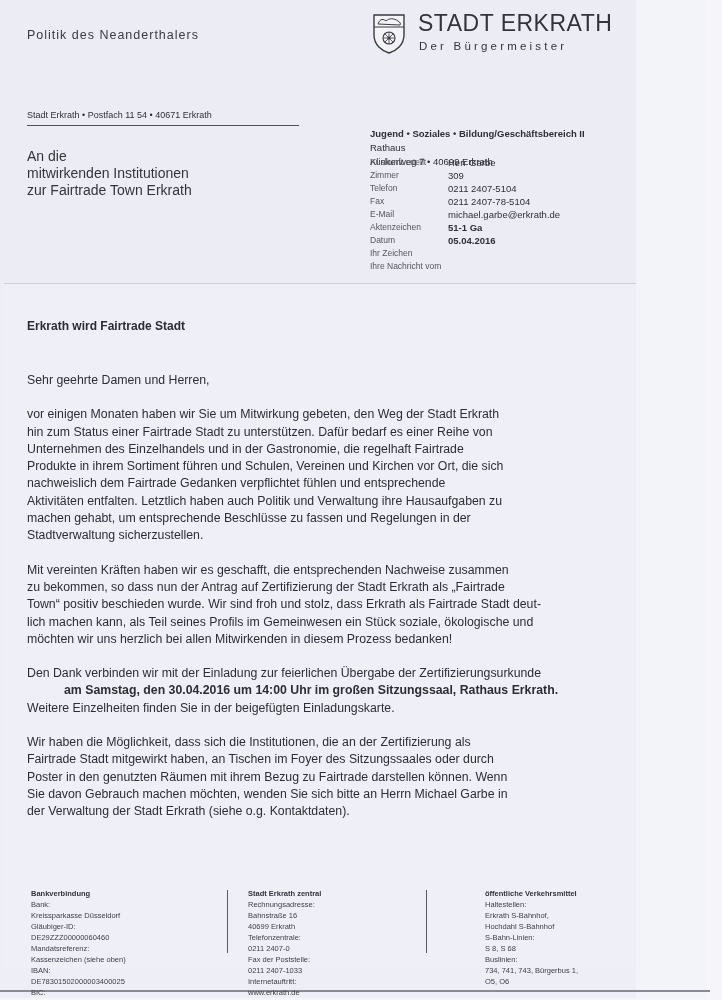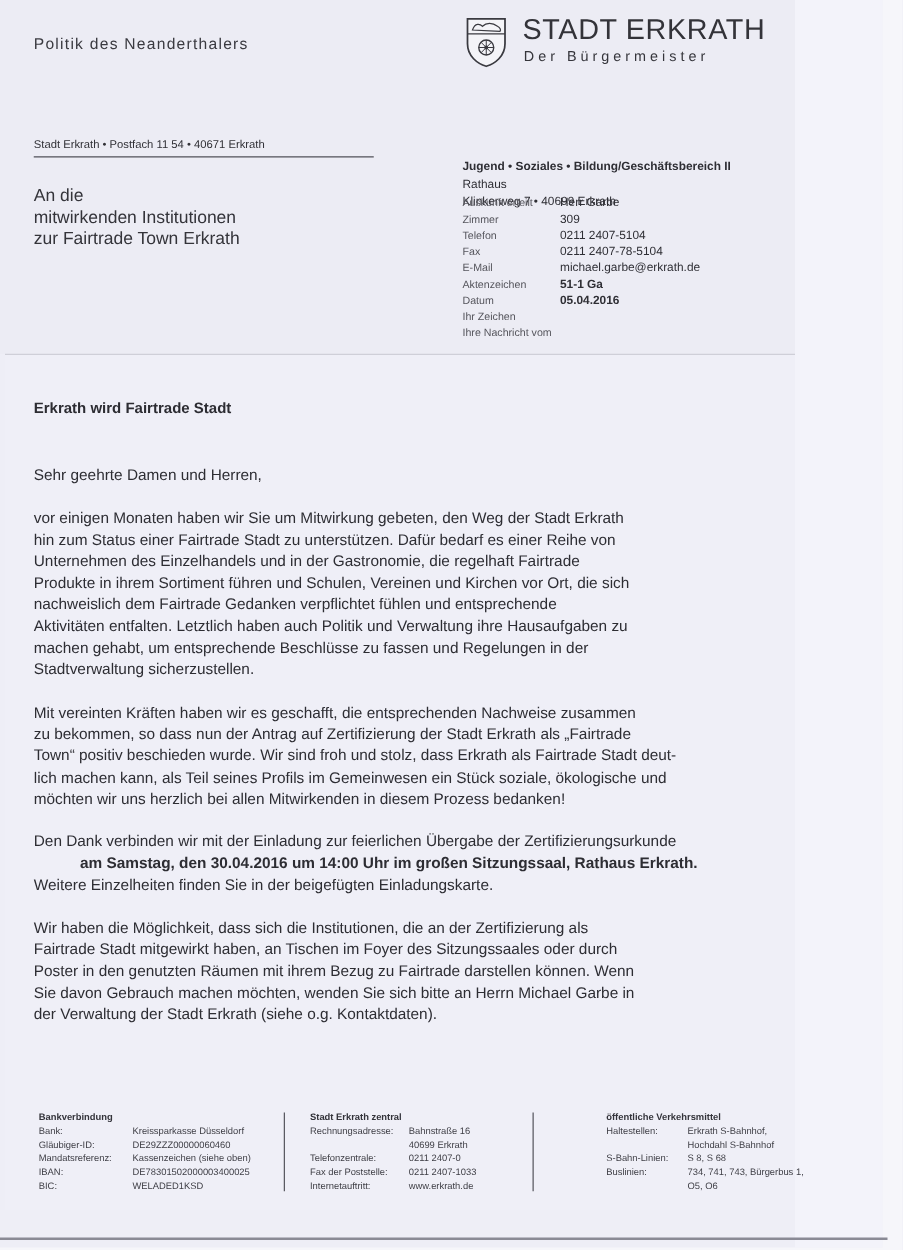--- a/index.html
+++ b/index.html
@@ -58,21 +58,21 @@
 
   .subject { left: 27px; top: 319px; font-size: 12px; font-weight: bold; color: #2c2c32; }
 
   .body { left: 27px; top: 372px; width: 600px; font-size: 12.3px; line-height: 17.3px; color: #2d2d33; white-space: normal; }
   .body p { margin: 0 0 17px 0; }
   .body .line { display: block; white-space: nowrap; }
   .body .bold { font-weight: bold; margin-left: 37px; }
 
   .footer { top: 888px; font-size: 7.5px; line-height: 11px; color: #3e3e45; }
   .footer .head { font-weight: bold; color: #33333a; }
-  .frow { display: flex; }
+  .frow { display: flex; flex-direction: column; }
   .f1 .flabel { width: 75px; }
   .f2 .flabel { width: 79px; }
   .f3 .flabel { width: 65px; }
   .footer-col-1 { left: 31px; }
   .footer-col-2 { left: 248px; }
   .footer-col-3 { left: 456px; margin-left: 29px; }
   .vsep { position: absolute; top: 890px; width: 1px; height: 63px; background: #5a5a62; }
 </style>
 </head>
 <body>

